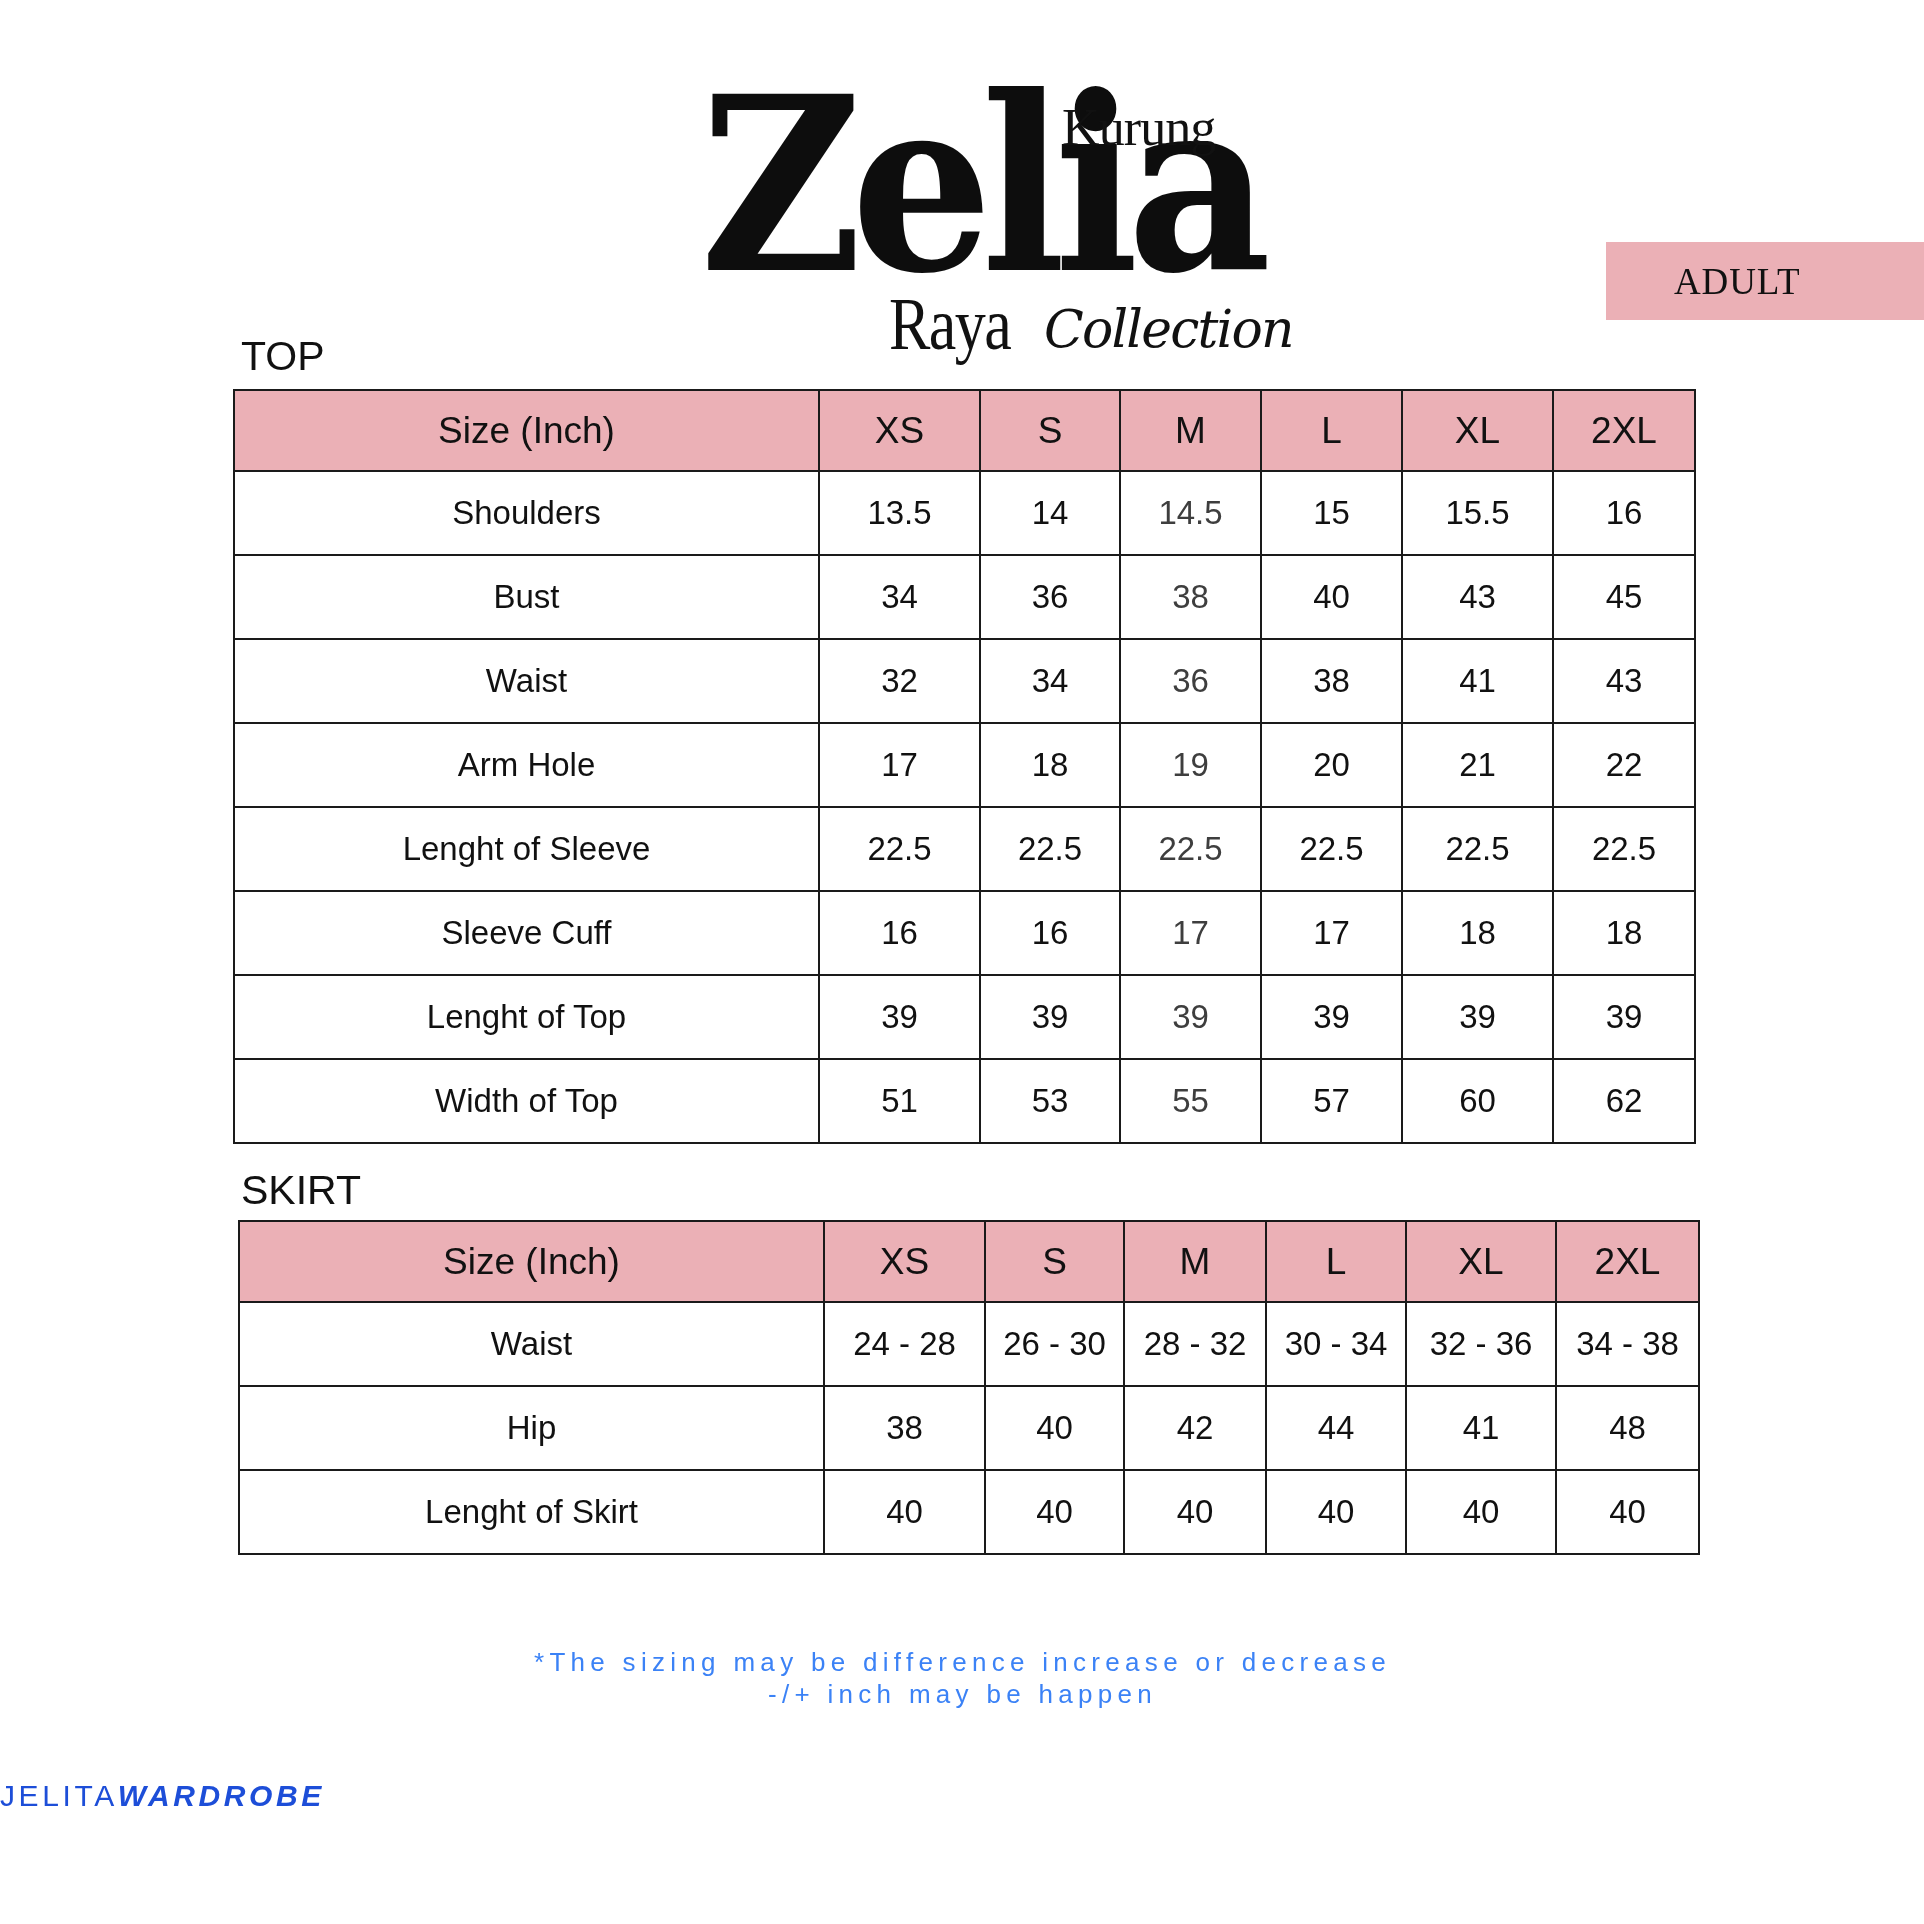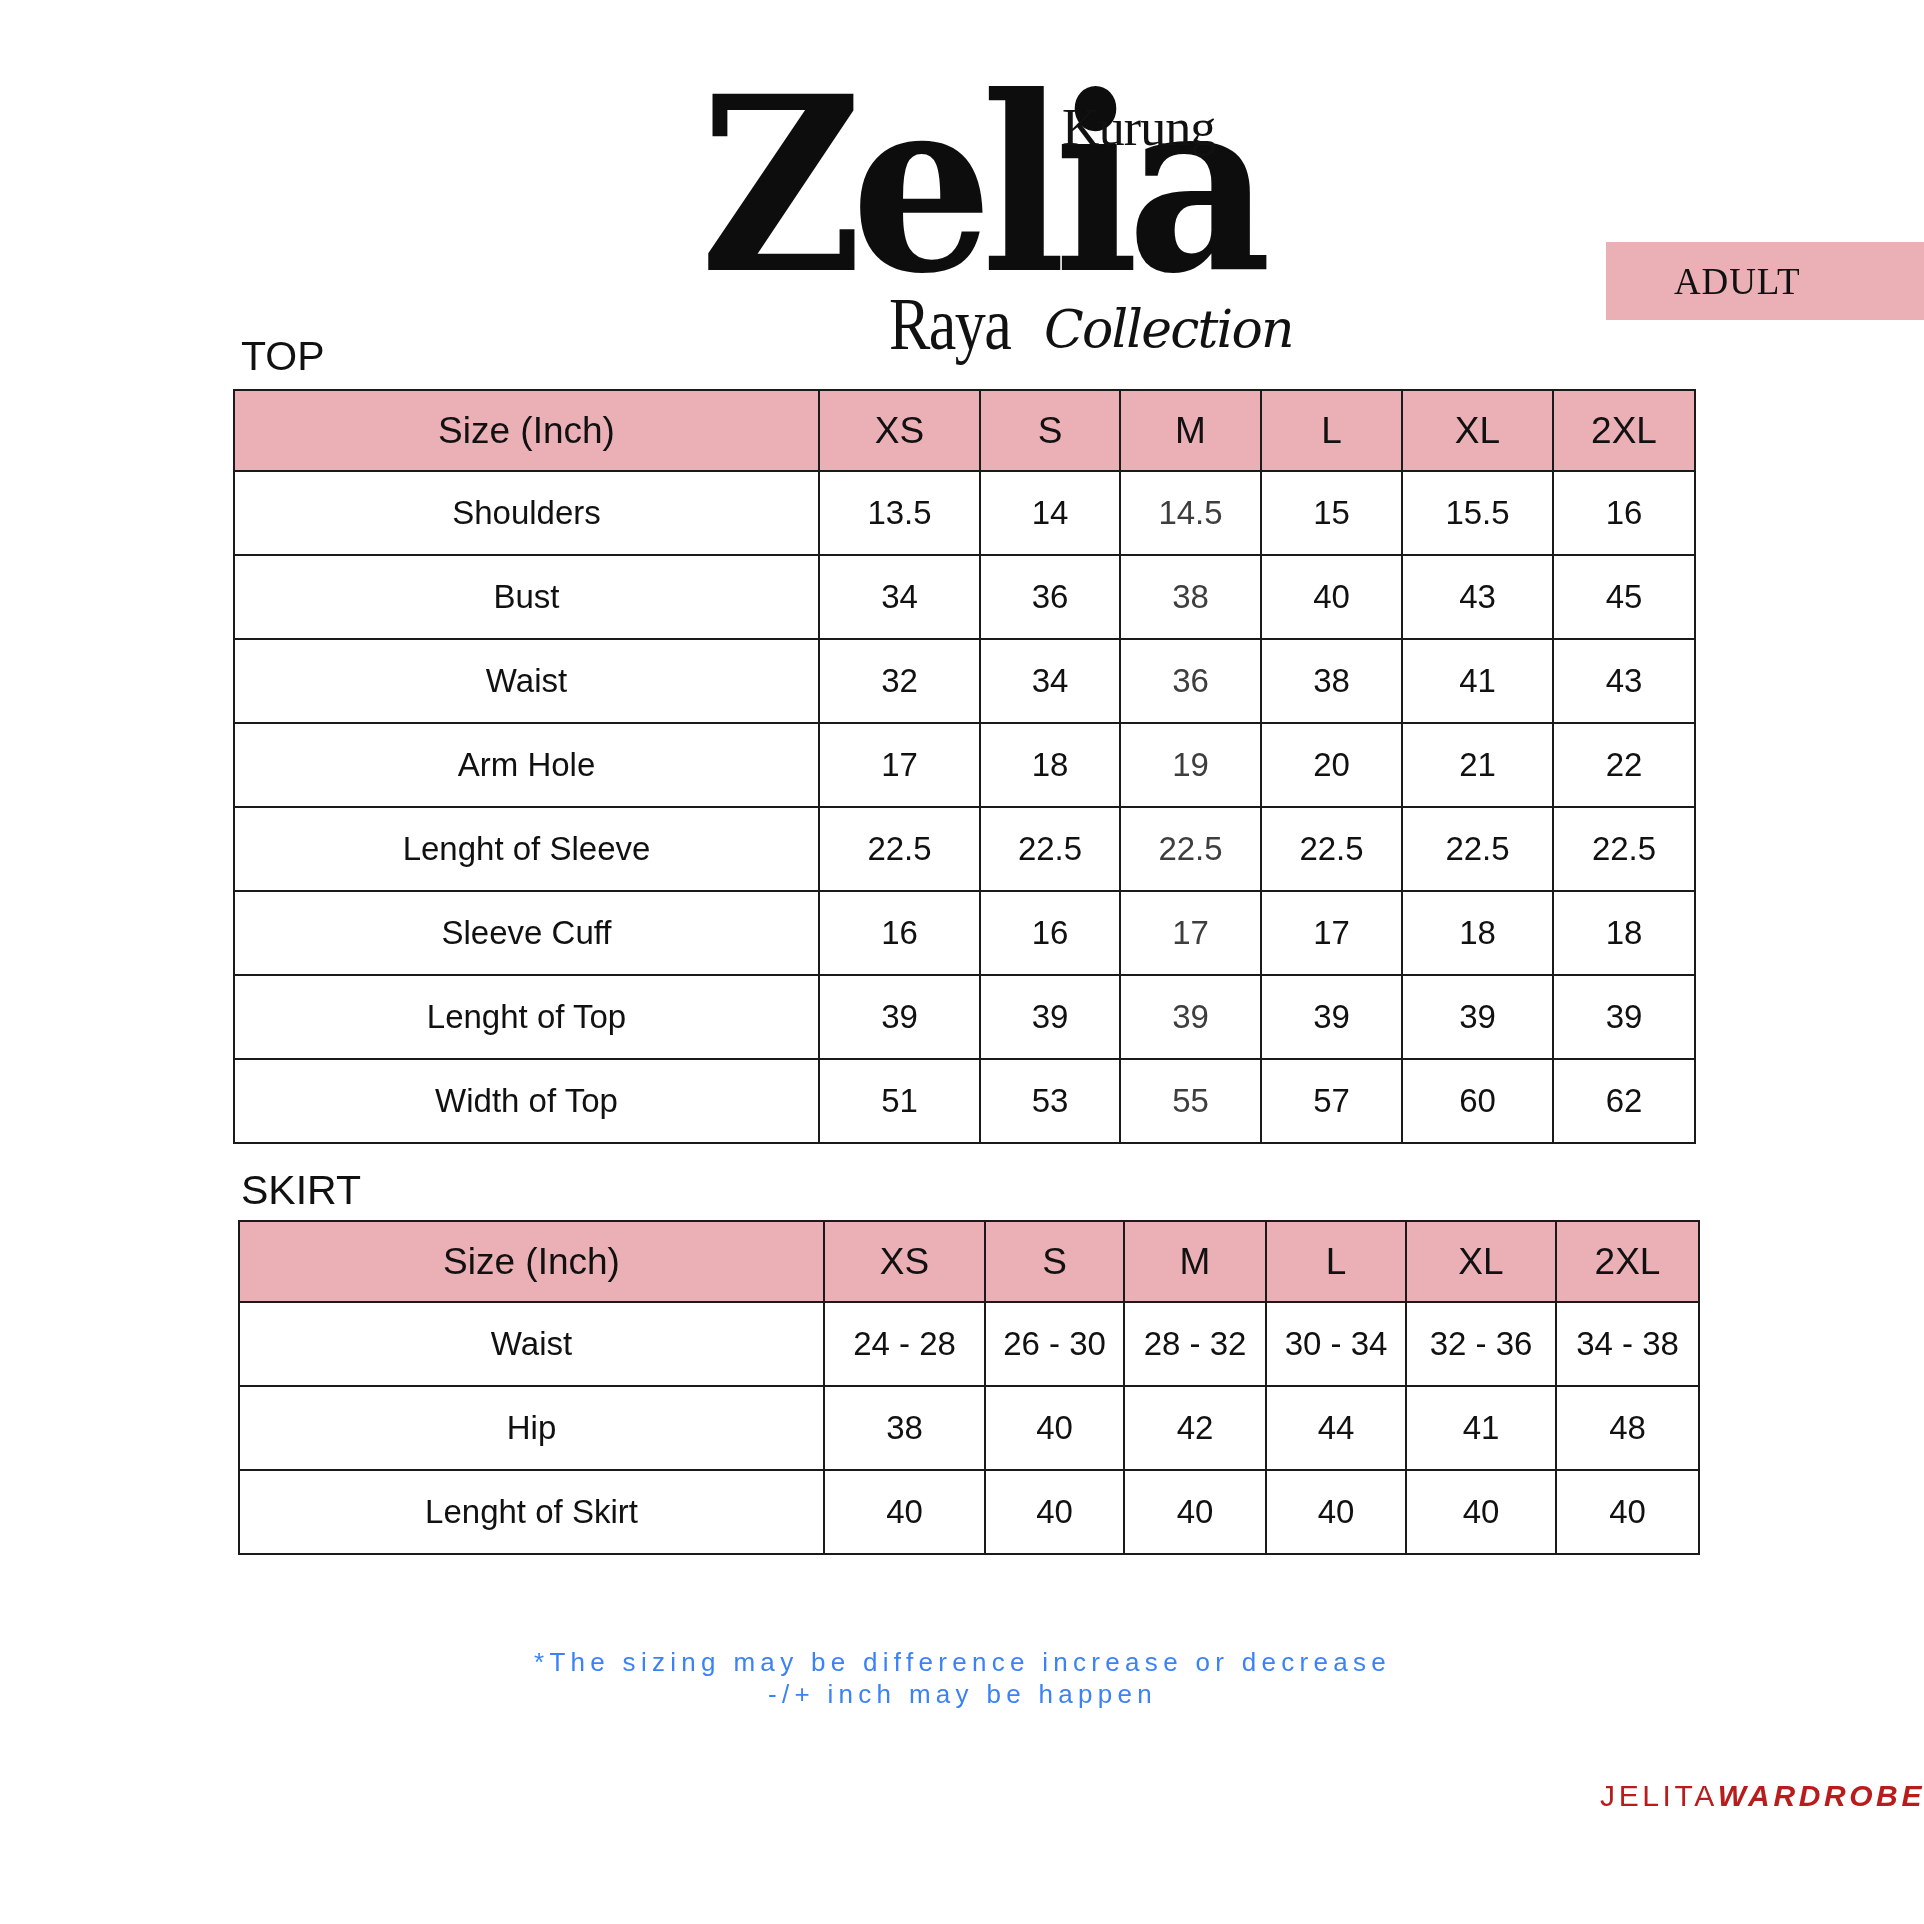--- a/index.html
+++ b/index.html
@@ -31,21 +31,21 @@
 
   table.top-table { left: 233px; top: 389px; width: 1460px; }
   table.top-table tbody td { height: 82px; }
   table.skirt-table { left: 238px; top: 1220px; width: 1460px; }
   table.skirt-table tbody td { height: 82px; }
 
   
   .note { position: absolute; left: 0; width: 1925px; text-align: center; font-size: 26px; letter-spacing: 5.3px; color: #3b82f6; }
   .note-1 { top: 1647px; }
   .note-2 { top: 1679px; }
-  .brand { position: absolute; left: 0; width: 1925px; top: 1779px; text-align: right; font-size: 30px; letter-spacing: 3.6px; color: #b91c1c; }
+  .brand { position: absolute; left: 0; width: 1925px; top: 1779px; text-align: left; font-size: 30px; letter-spacing: 3.6px; color: #1d4ed8; }
   .brand .b1 { font-weight: normal; }
   .brand .b2 { font-weight: bold; font-style: italic; }
 </style>
 </head>
 <body>
 
 <div class="logo">
   <span class="logo-zelia">Zelia</span>
   <span class="logo-kurung">Kurung</span>
   <span class="logo-raya">Raya</span>

